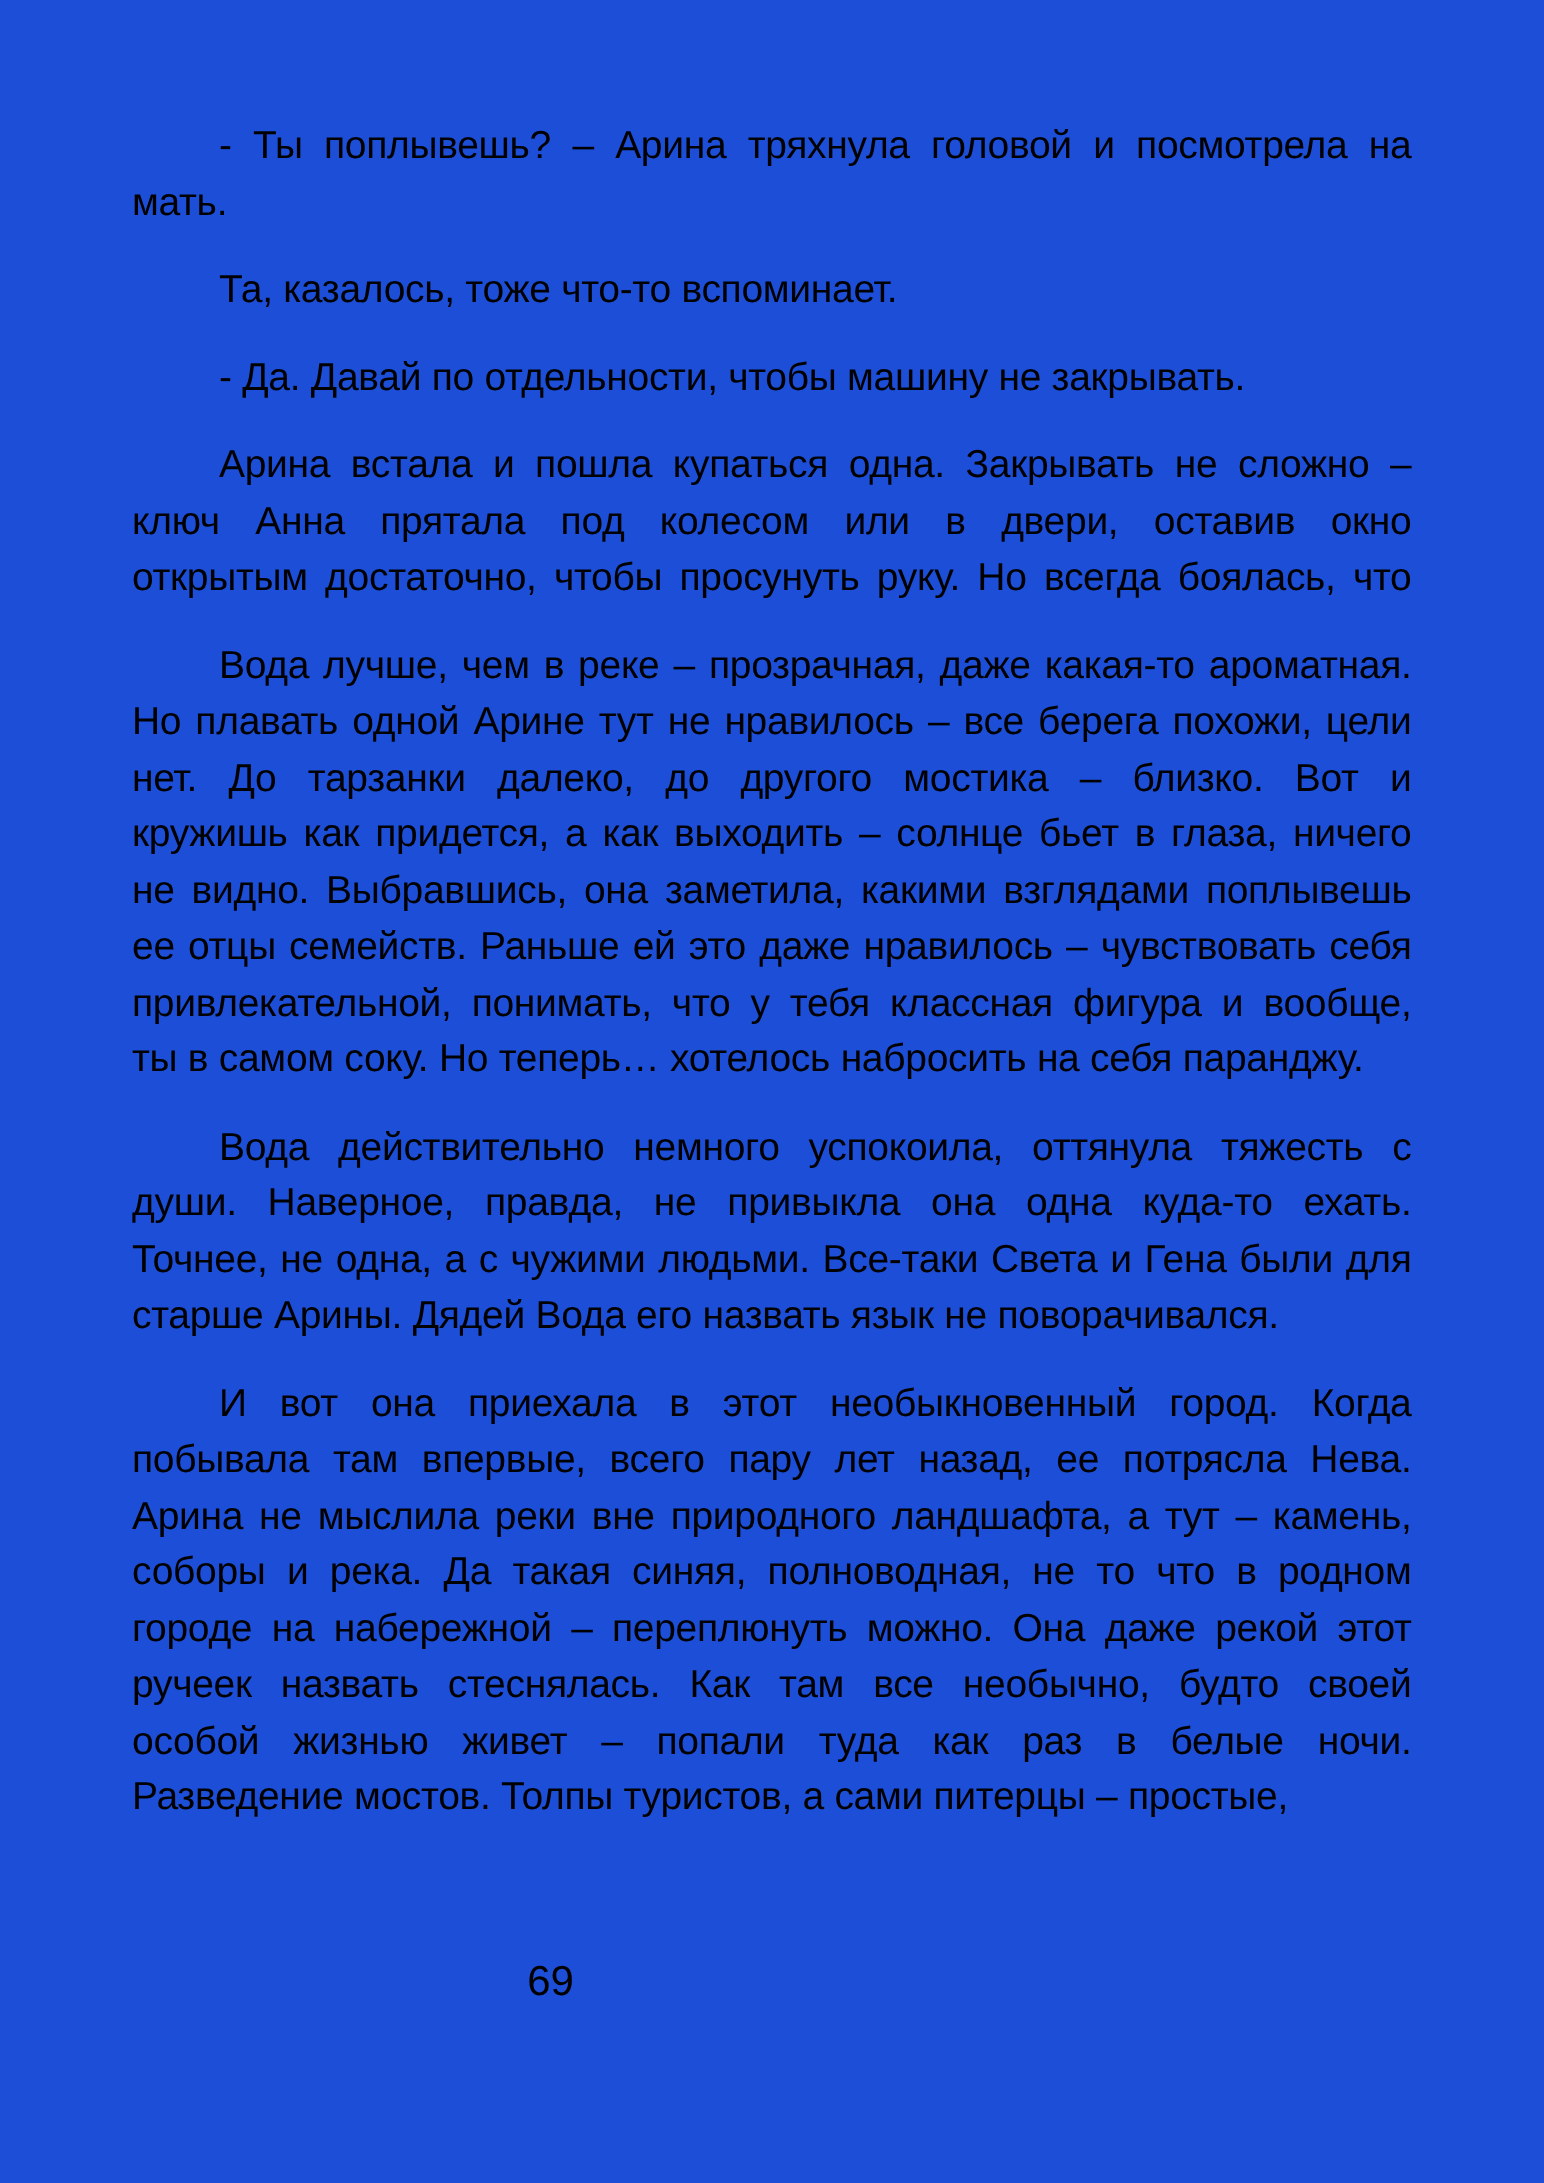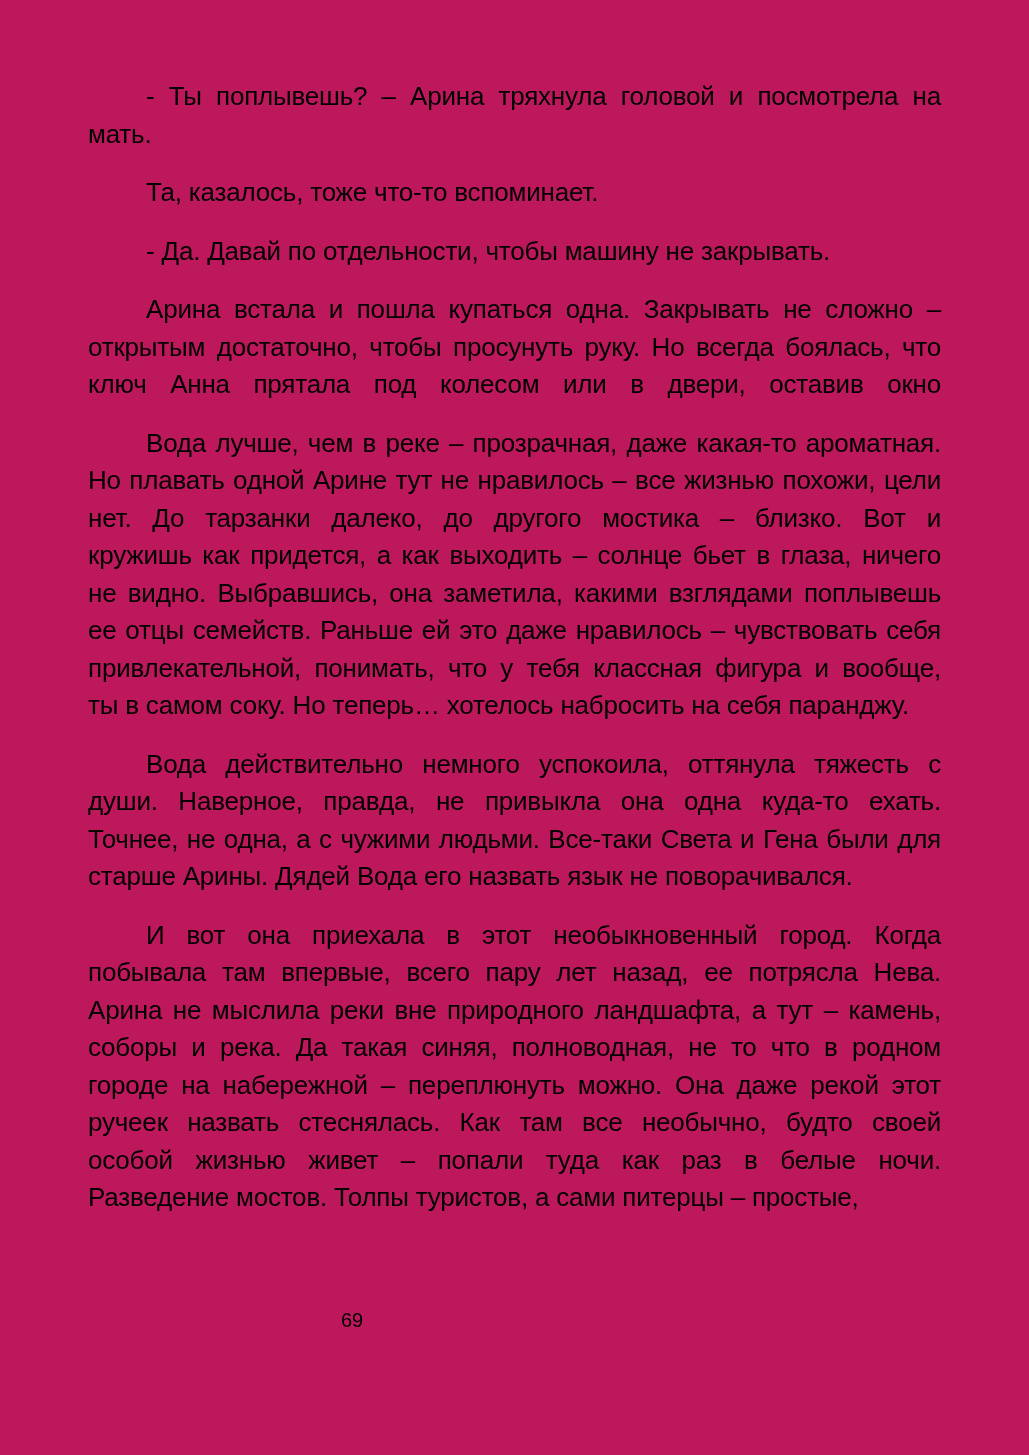--- a/index.html
+++ b/index.html
@@ -11,21 +11,21 @@
     height: 1455px;
     background: #ffffff;
     color: #000000;
     font-family: "Liberation Sans", sans-serif;
     position: relative;
     overflow: hidden;
   }
   .document-page {
     position: absolute;
     inset: 0;
-    background: #be185d;
+    background: #1d4ed8;
   }
   .text-block {
     position: absolute;
     left: 88px;
     top: 78px;
     width: 853px;
   }
   .paragraph {
     margin: 0 0 21px 0;
     font-size: 26px;
@@ -41,25 +41,25 @@
     white-space: normal;
   }
   .text-line.first {
     padding-left: 58px;
   }
   .text-line.last {
     text-align-last: left;
   }
   .page-number {
     position: absolute;
-    left: 307px;
+    left: 322px;
     top: 1302px;
     width: 90px;
     text-align: center;
-    font-size: 20px;
+    font-size: 28px;
     line-height: 37.5px;
     color: #000000;
   }
 </style>
 </head>
 <body>
 
 <div class="document-page">
   <div class="text-block">
       <div class="paragraph">
@@ -67,26 +67,26 @@
         <div class="text-line last">мать.</div>
       </div>
       <div class="paragraph">
         <div class="text-line first last">Та, казалось, тоже что-то вспоминает.</div>
       </div>
       <div class="paragraph">
         <div class="text-line first last">- Да. Давай по отдельности, чтобы машину не закрывать.</div>
       </div>
       <div class="paragraph">
         <div class="text-line first">Арина встала и пошла купаться одна. Закрывать не сложно –</div>
+        <div class="text-line">ключ Анна прятала под колесом или в двери, оставив окно</div>
         <div class="text-line">открытым достаточно, чтобы просунуть руку. Но всегда боялась, что</div>
-        <div class="text-line">ключ Анна прятала под колесом или в двери, оставив окно</div>
       </div>
       <div class="paragraph">
         <div class="text-line first">Вода лучше, чем в реке – прозрачная, даже какая-то ароматная.</div>
-        <div class="text-line">Но плавать одной Арине тут не нравилось – все жизнью похожи, цели</div>
+        <div class="text-line">Но плавать одной Арине тут не нравилось – все берега похожи, цели</div>
         <div class="text-line">нет. До тарзанки далеко, до другого мостика – близко. Вот и</div>
         <div class="text-line">кружишь как придется, а как выходить – солнце бьет в глаза, ничего</div>
         <div class="text-line">не видно. Выбравшись, она заметила, какими взглядами поплывешь</div>
         <div class="text-line">ее отцы семейств. Раньше ей это даже нравилось – чувствовать себя</div>
         <div class="text-line">привлекательной, понимать, что у тебя классная фигура и вообще,</div>
         <div class="text-line last">ты в самом соку. Но теперь… хотелось набросить на себя паранджу.</div>
       </div>
       <div class="paragraph">
         <div class="text-line first">Вода действительно немного успокоила, оттянула тяжесть с</div>
         <div class="text-line">души. Наверное, правда, не привыкла она одна куда-то ехать.</div>

